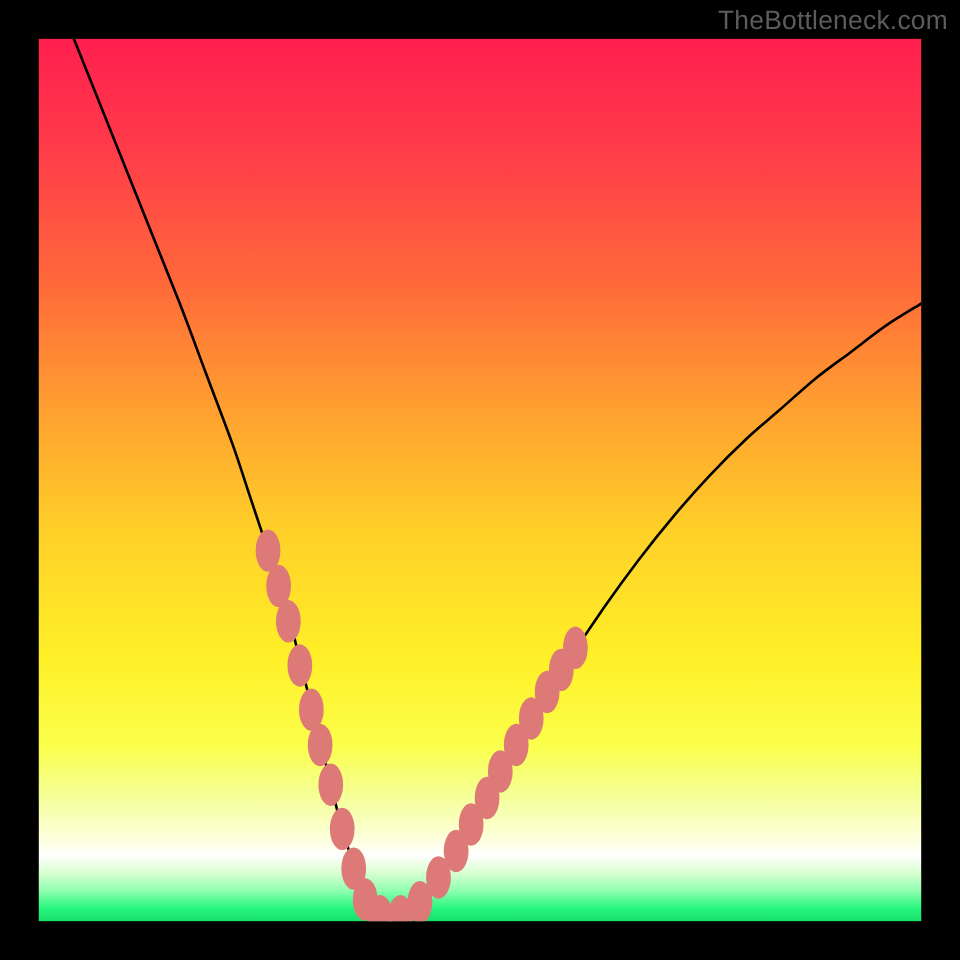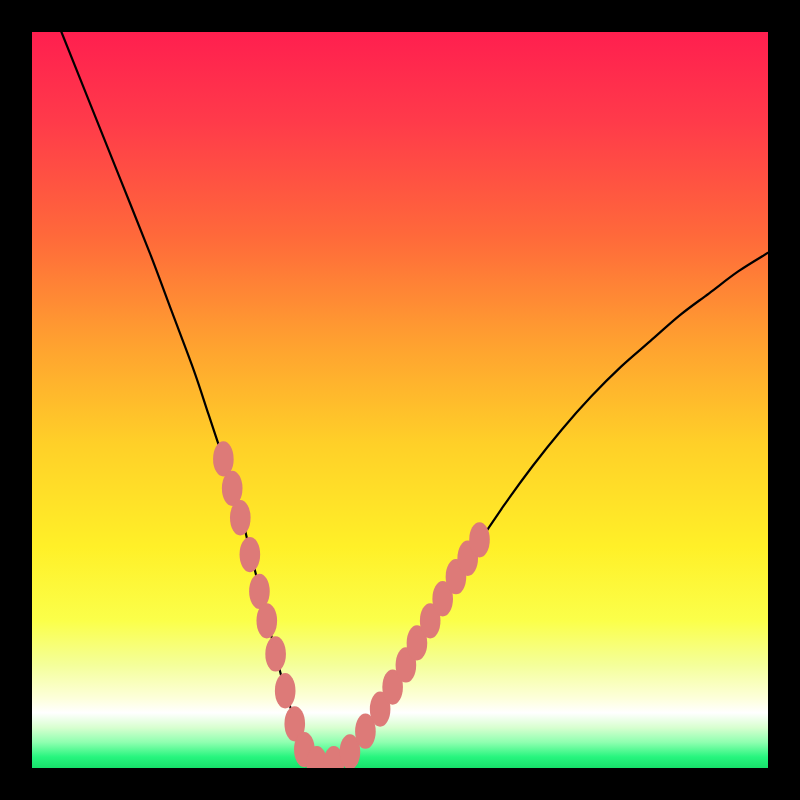--- a/index.html
+++ b/index.html
@@ -105,13 +105,14 @@
           <ellipse cx="384.928" cy="610.88" rx="10.303999999999998" ry="17.664" class="marker" fill="#dd7a78"></ellipse>
           <ellipse cx="398.17600000000004" cy="588.8" rx="10.303999999999998" ry="17.664" class="marker" fill="#dd7a78"></ellipse>
           <ellipse cx="410.68799999999993" cy="566.72" rx="10.303999999999998" ry="17.664" class="marker" fill="#dd7a78"></ellipse>
           <ellipse cx="423.93600000000004" cy="544.64" rx="10.303999999999998" ry="17.664" class="marker" fill="#dd7a78"></ellipse>
           <ellipse cx="435.71200000000005" cy="526.24" rx="10.303999999999998" ry="17.664" class="marker" fill="#dd7a78"></ellipse>
           <ellipse cx="447.488" cy="507.84000000000003" rx="10.303999999999998" ry="17.664" class="marker" fill="#dd7a78"></ellipse>
         </g>
     </svg>
   </div>
 
+  <div class="watermark">TheBottleneck.com</div>
 </div>
 
 </body></html>

